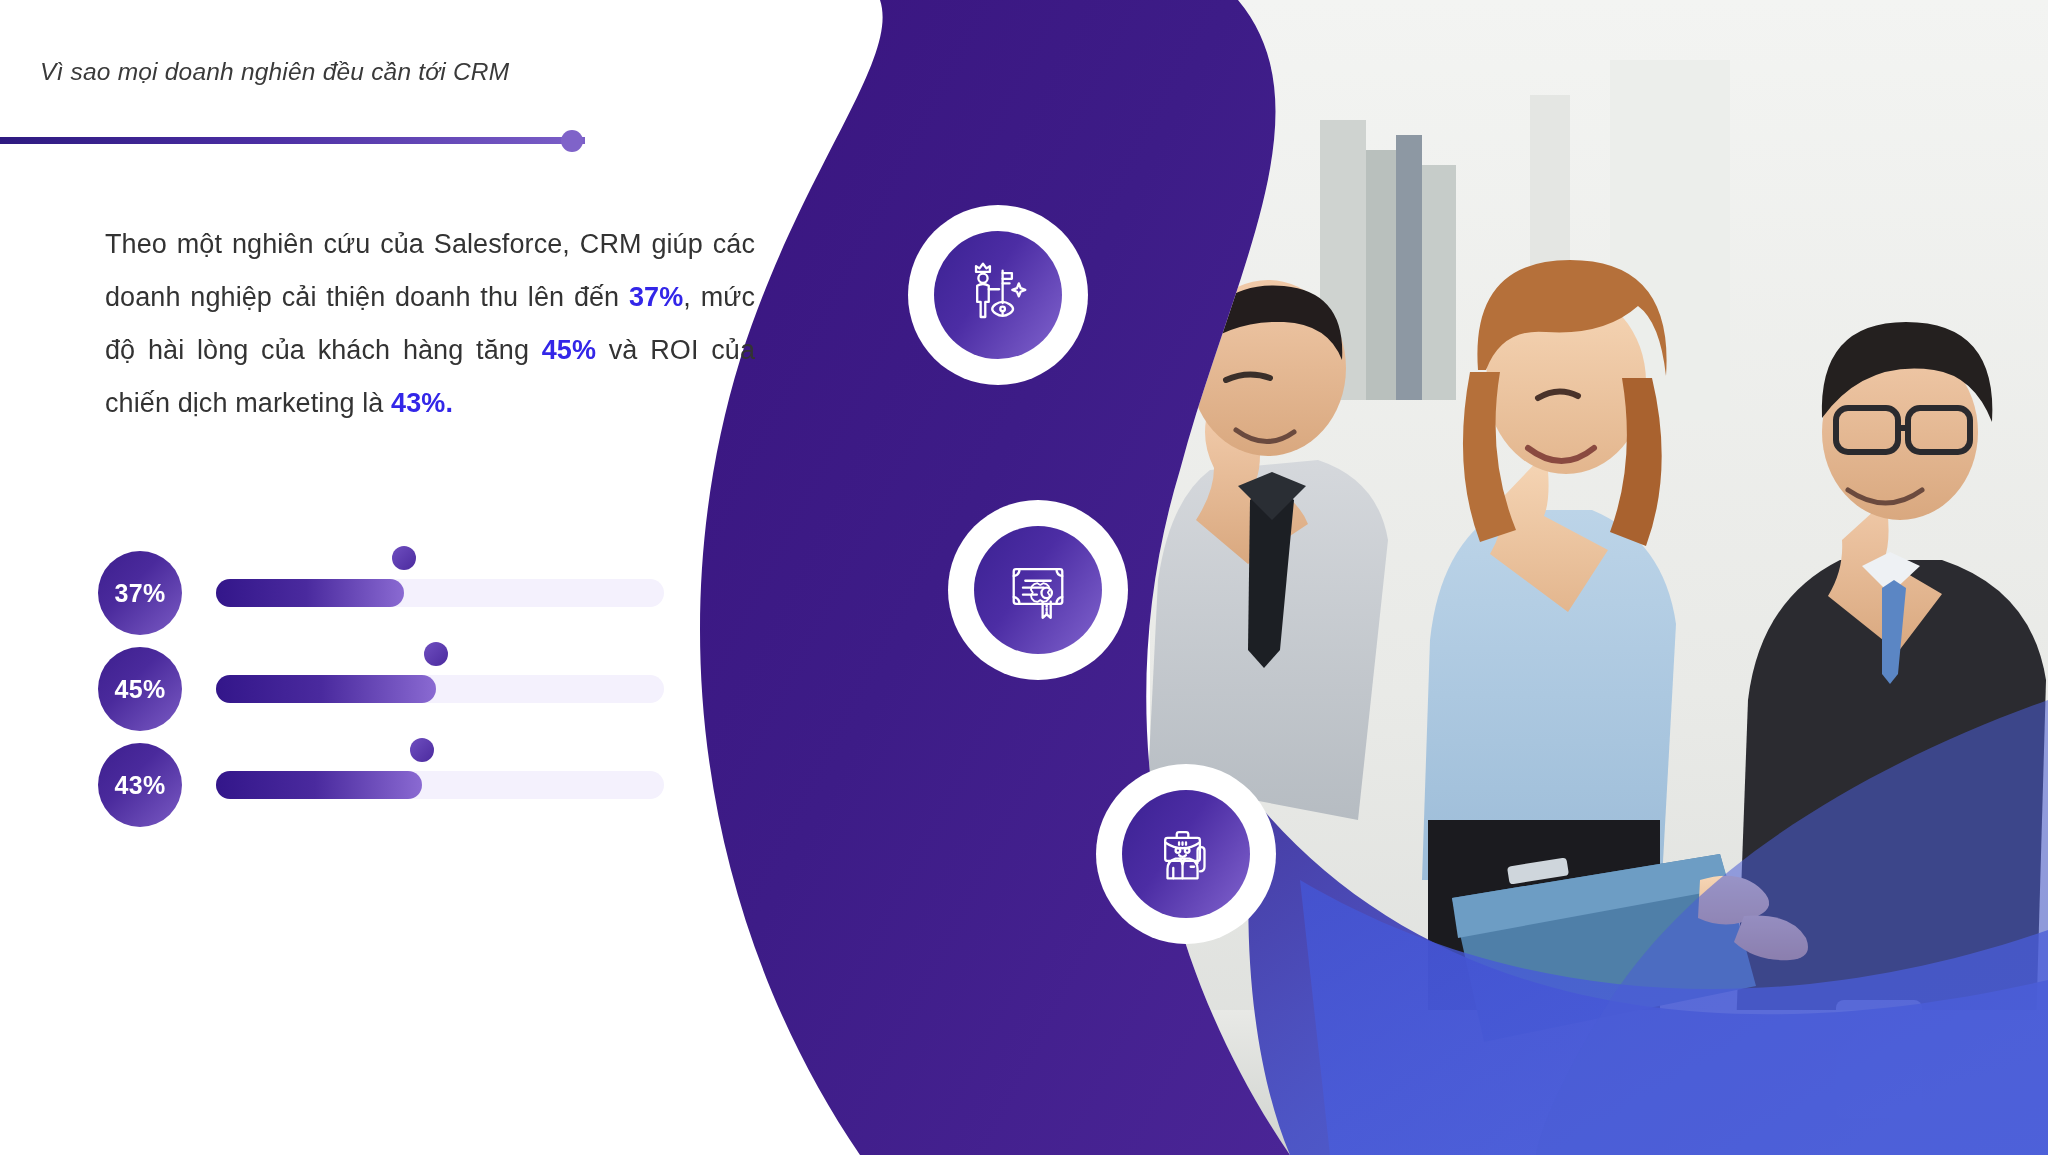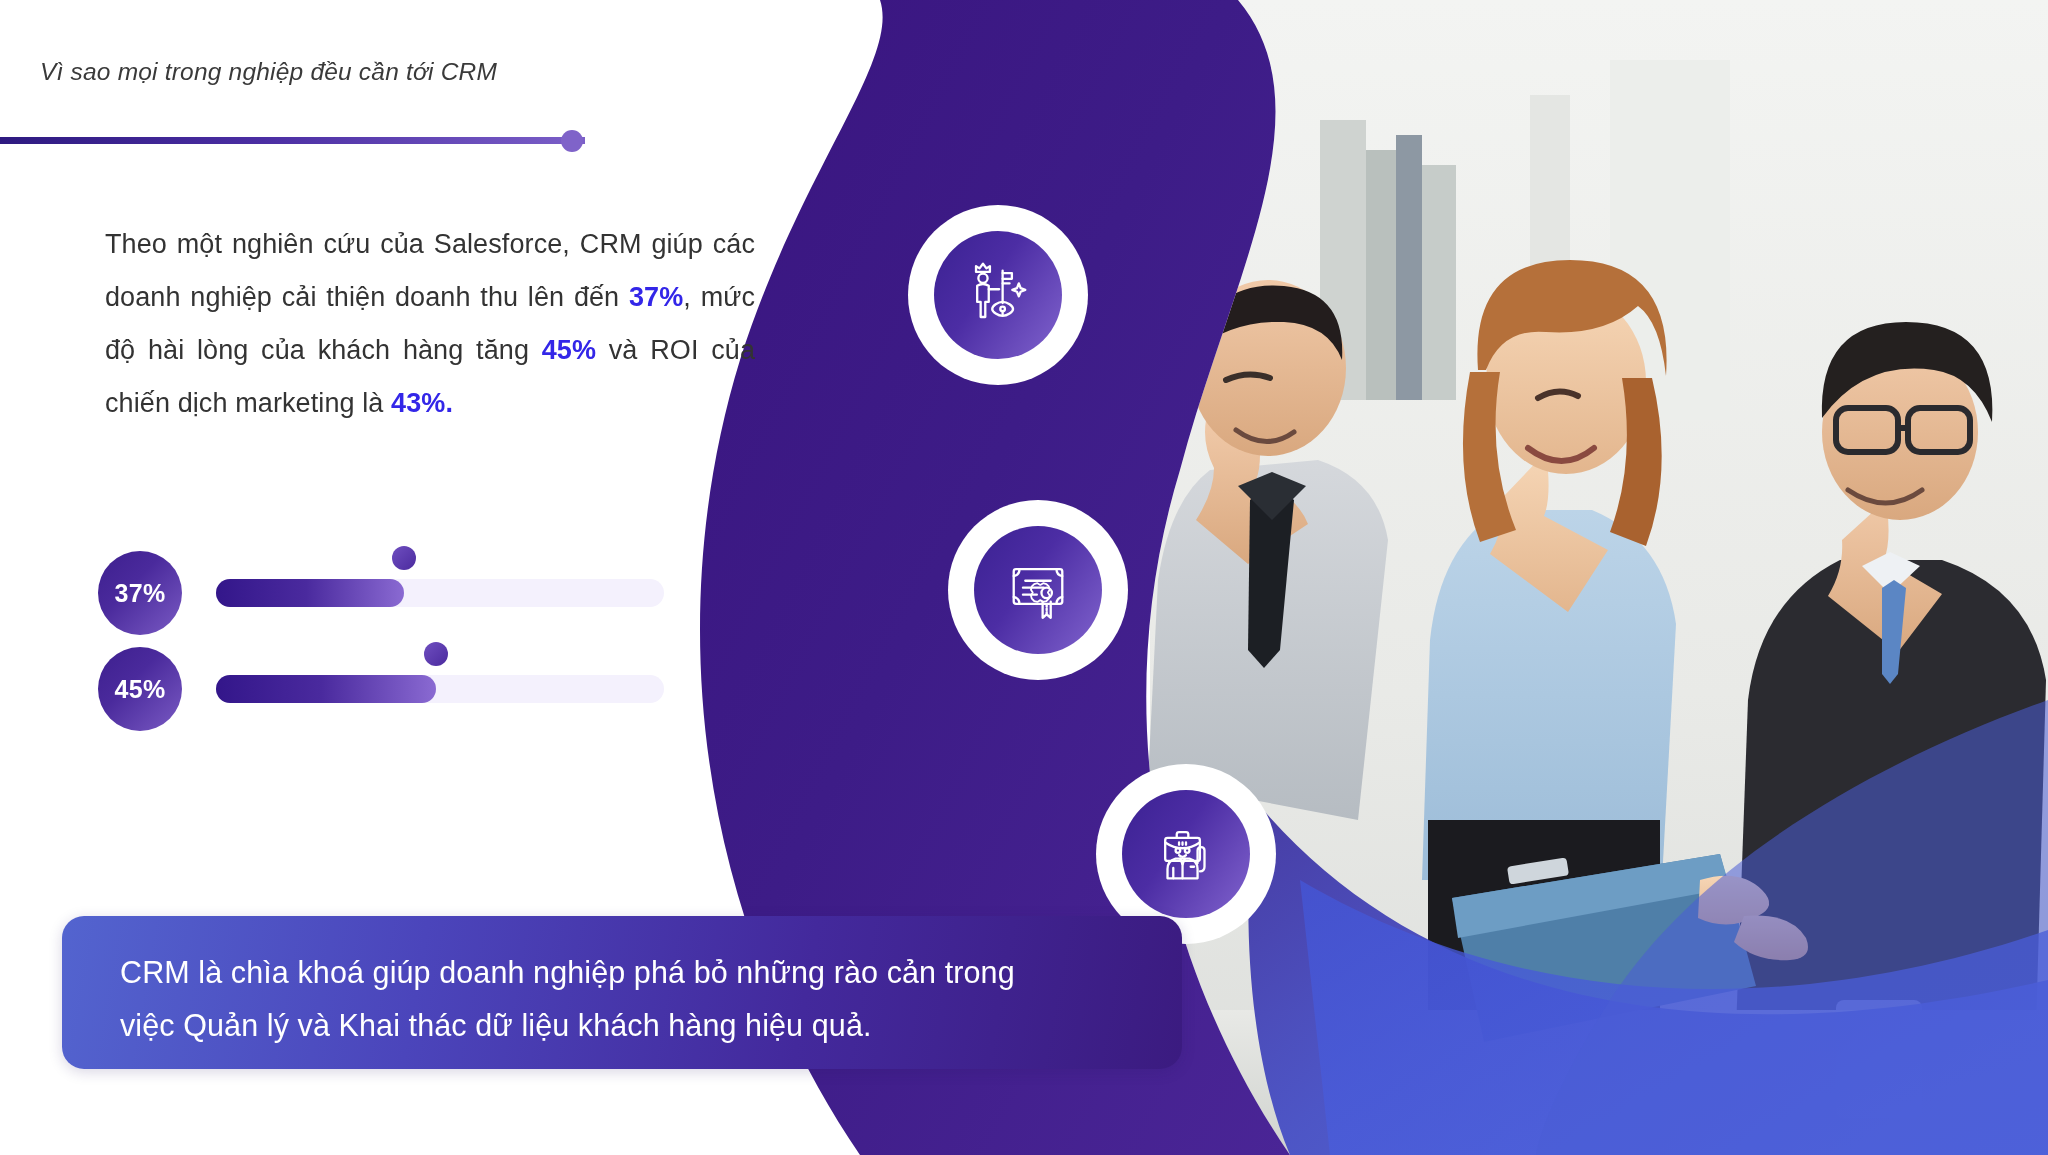--- a/index.html
+++ b/index.html
@@ -308,21 +308,21 @@
           <path d="M21 44 l0 9"></path>
 
           <path d="M42 40 l0 -11 q0 -3 3 -3 q3 0 3 3 l0 14 q0 4 -4 4"></path>
           <path d="M36 43 l3 0"></path>
         </svg>
       </span>
     </div>
   </div>
 
   <div class="header">
-    <div class="header-title">Vì sao mọi trong nghiệp đều cần tới CRM</div>
+    <div class="header-title">Vì sao mọi doanh nghiên đều cần tới CRM</div>
     <div class="header-rule"></div>
     <div class="header-dot"></div>
   </div>
 
   <div class="para"><span>Theo một nghiên cứu của Salesforce, CRM giúp các doanh nghiệp cải thiện doanh thu lên đến </span><span class="hl">37%</span><span>, mức độ hài lòng của khách hàng tăng </span><span class="hl">45%</span><span> và ROI của chiến dịch marketing là </span><span class="hl">43%.</span></div>
 
   <div class="bars">
 
     <div class="bar-row">
       <div class="badge">37%</div>
@@ -333,23 +333,24 @@
     </div>
 
     <div class="bar-row">
       <div class="badge">45%</div>
       <div class="track">
         <div class="fill" style="width:49%"></div>
         <div class="knob" style="left:calc(49% - 12px)"></div>
       </div>
     </div>
 
-
-  </div>
-
-  <div class="banner">
-    <div class="banner-text">
-      <div>CRM là chìa khoá giúp doanh nghiệp phá bỏ những rào cản trong</div>
-      <div>việc Quản lý và Khai thác dữ liệu khách hàng hiệu quả.</div>
-    </div>
-  </div>
+    <div class="bar-row">
+      <div class="badge">43%</div>
+      <div class="track">
+        <div class="fill" style="width:46%"></div>
+        <div class="knob" style="left:calc(46% - 12px)"></div>
+      </div>
+    </div>
+
+  </div>
+
 
 </div>
 
 </body></html>

